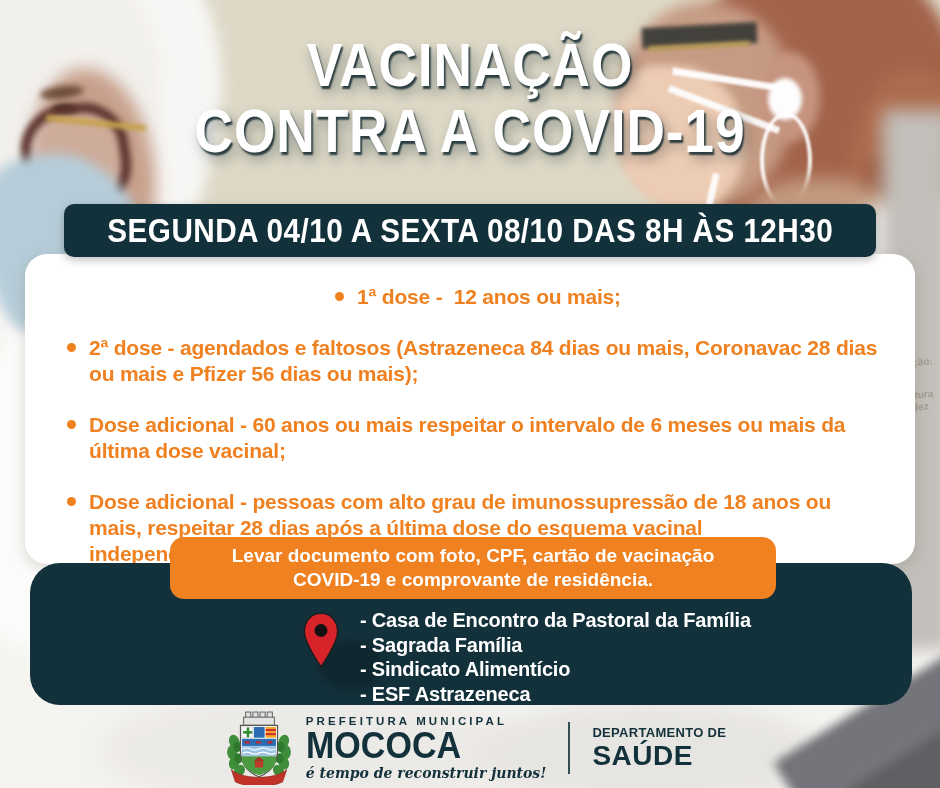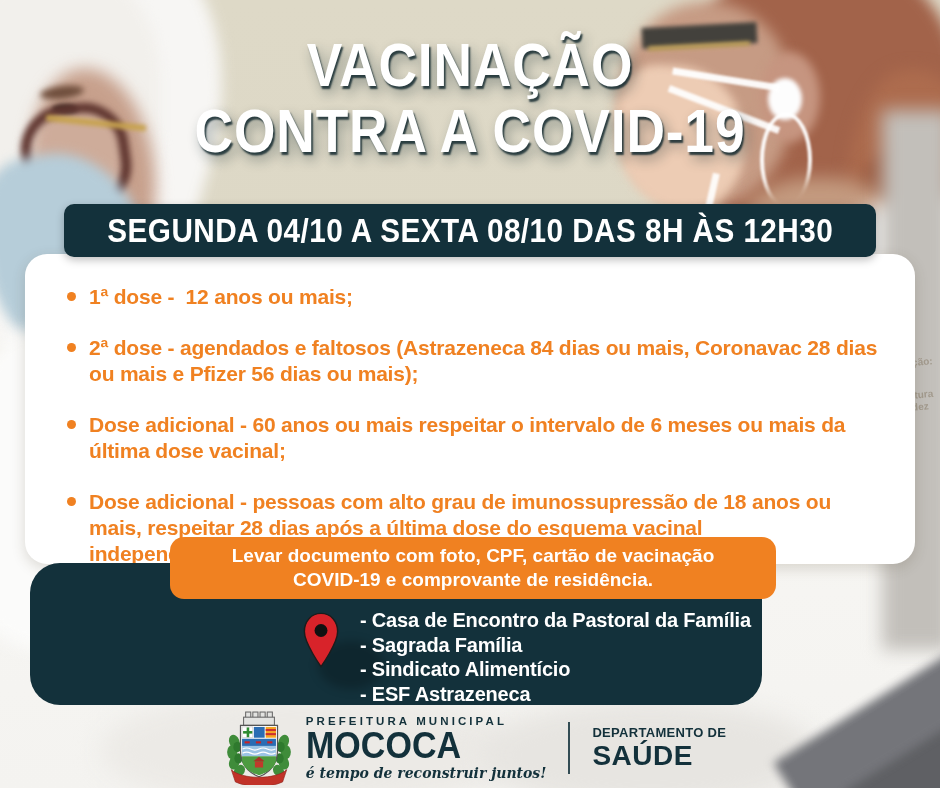--- a/index.html
+++ b/index.html
@@ -63,35 +63,35 @@
   }
   .banner .txt { color:#fff; font-weight:800; font-size:33px; letter-spacing:.5px; white-space:nowrap; transform:scaleX(.9); }
 
   
   .info-card {
     position:absolute; left:25px; top:254px; width:890px; height:310px; z-index:2;
     background:#fff; border-radius:22px; box-sizing:border-box;
     padding:30px 26px 0 42px; display:flex; flex-direction:column; gap:25px;
     box-shadow:0 4px 14px rgba(70,60,40,.18);
   }
-  .dose { display:flex; gap:13px; color:var(--orange,#f08121); font-weight:800; font-size:21px; line-height:26px; letter-spacing:-.2px; }
+  .dose { display:flex; gap:13px; color:var(--orange,#f08121); font-weight:800; font-size:21px; line-height:26px; letter-spacing:-.2px;justify-content:center; }
   .dose .bullet { flex:0 0 auto; width:9px; height:9px; border-radius:50%; background:var(--orange,#f08121); margin-top:8px; }
   .dose .txt { max-width:812px; white-space:pre-wrap; }
 
   
   .notice {
     position:absolute; left:170px; top:537px; width:606px; height:62px; z-index:5;
     background:var(--orange,#f08121); border-radius:14px;
     display:flex; flex-direction:column; align-items:center; justify-content:center;
     color:#fff; font-weight:700; font-size:19px; line-height:24px; text-align:center;
   }
 
   
   .loc-card {
-    position:absolute; left:30px; top:563px; width:732px; height:142px; z-index:3;
+    position:absolute; left:30px; top:563px; width:882px; height:142px; z-index:3;
     background:var(--navy,#13313b); border-radius:30px;
   }
   .pin-shadow { position:absolute; left:288px; top:78px; width:66px; height:48px; background:rgba(0,0,0,.22); border-radius:50%; filter:blur(5px); }
   .pin { position:absolute; left:272px; top:48px; width:38px; height:58px; }
   .pin svg { display:block; width:100%; height:100%; }
   .pin-body { fill:var(--pin-red,#d8232a); stroke:#1c1c1c; stroke-width:1.5; }
   .loc-list { position:absolute; left:330px; top:45px; margin:0; padding:0; list-style:none;
     color:#fff; font-weight:700; font-size:20px; line-height:24.5px; letter-spacing:-.2px; }
 
   

